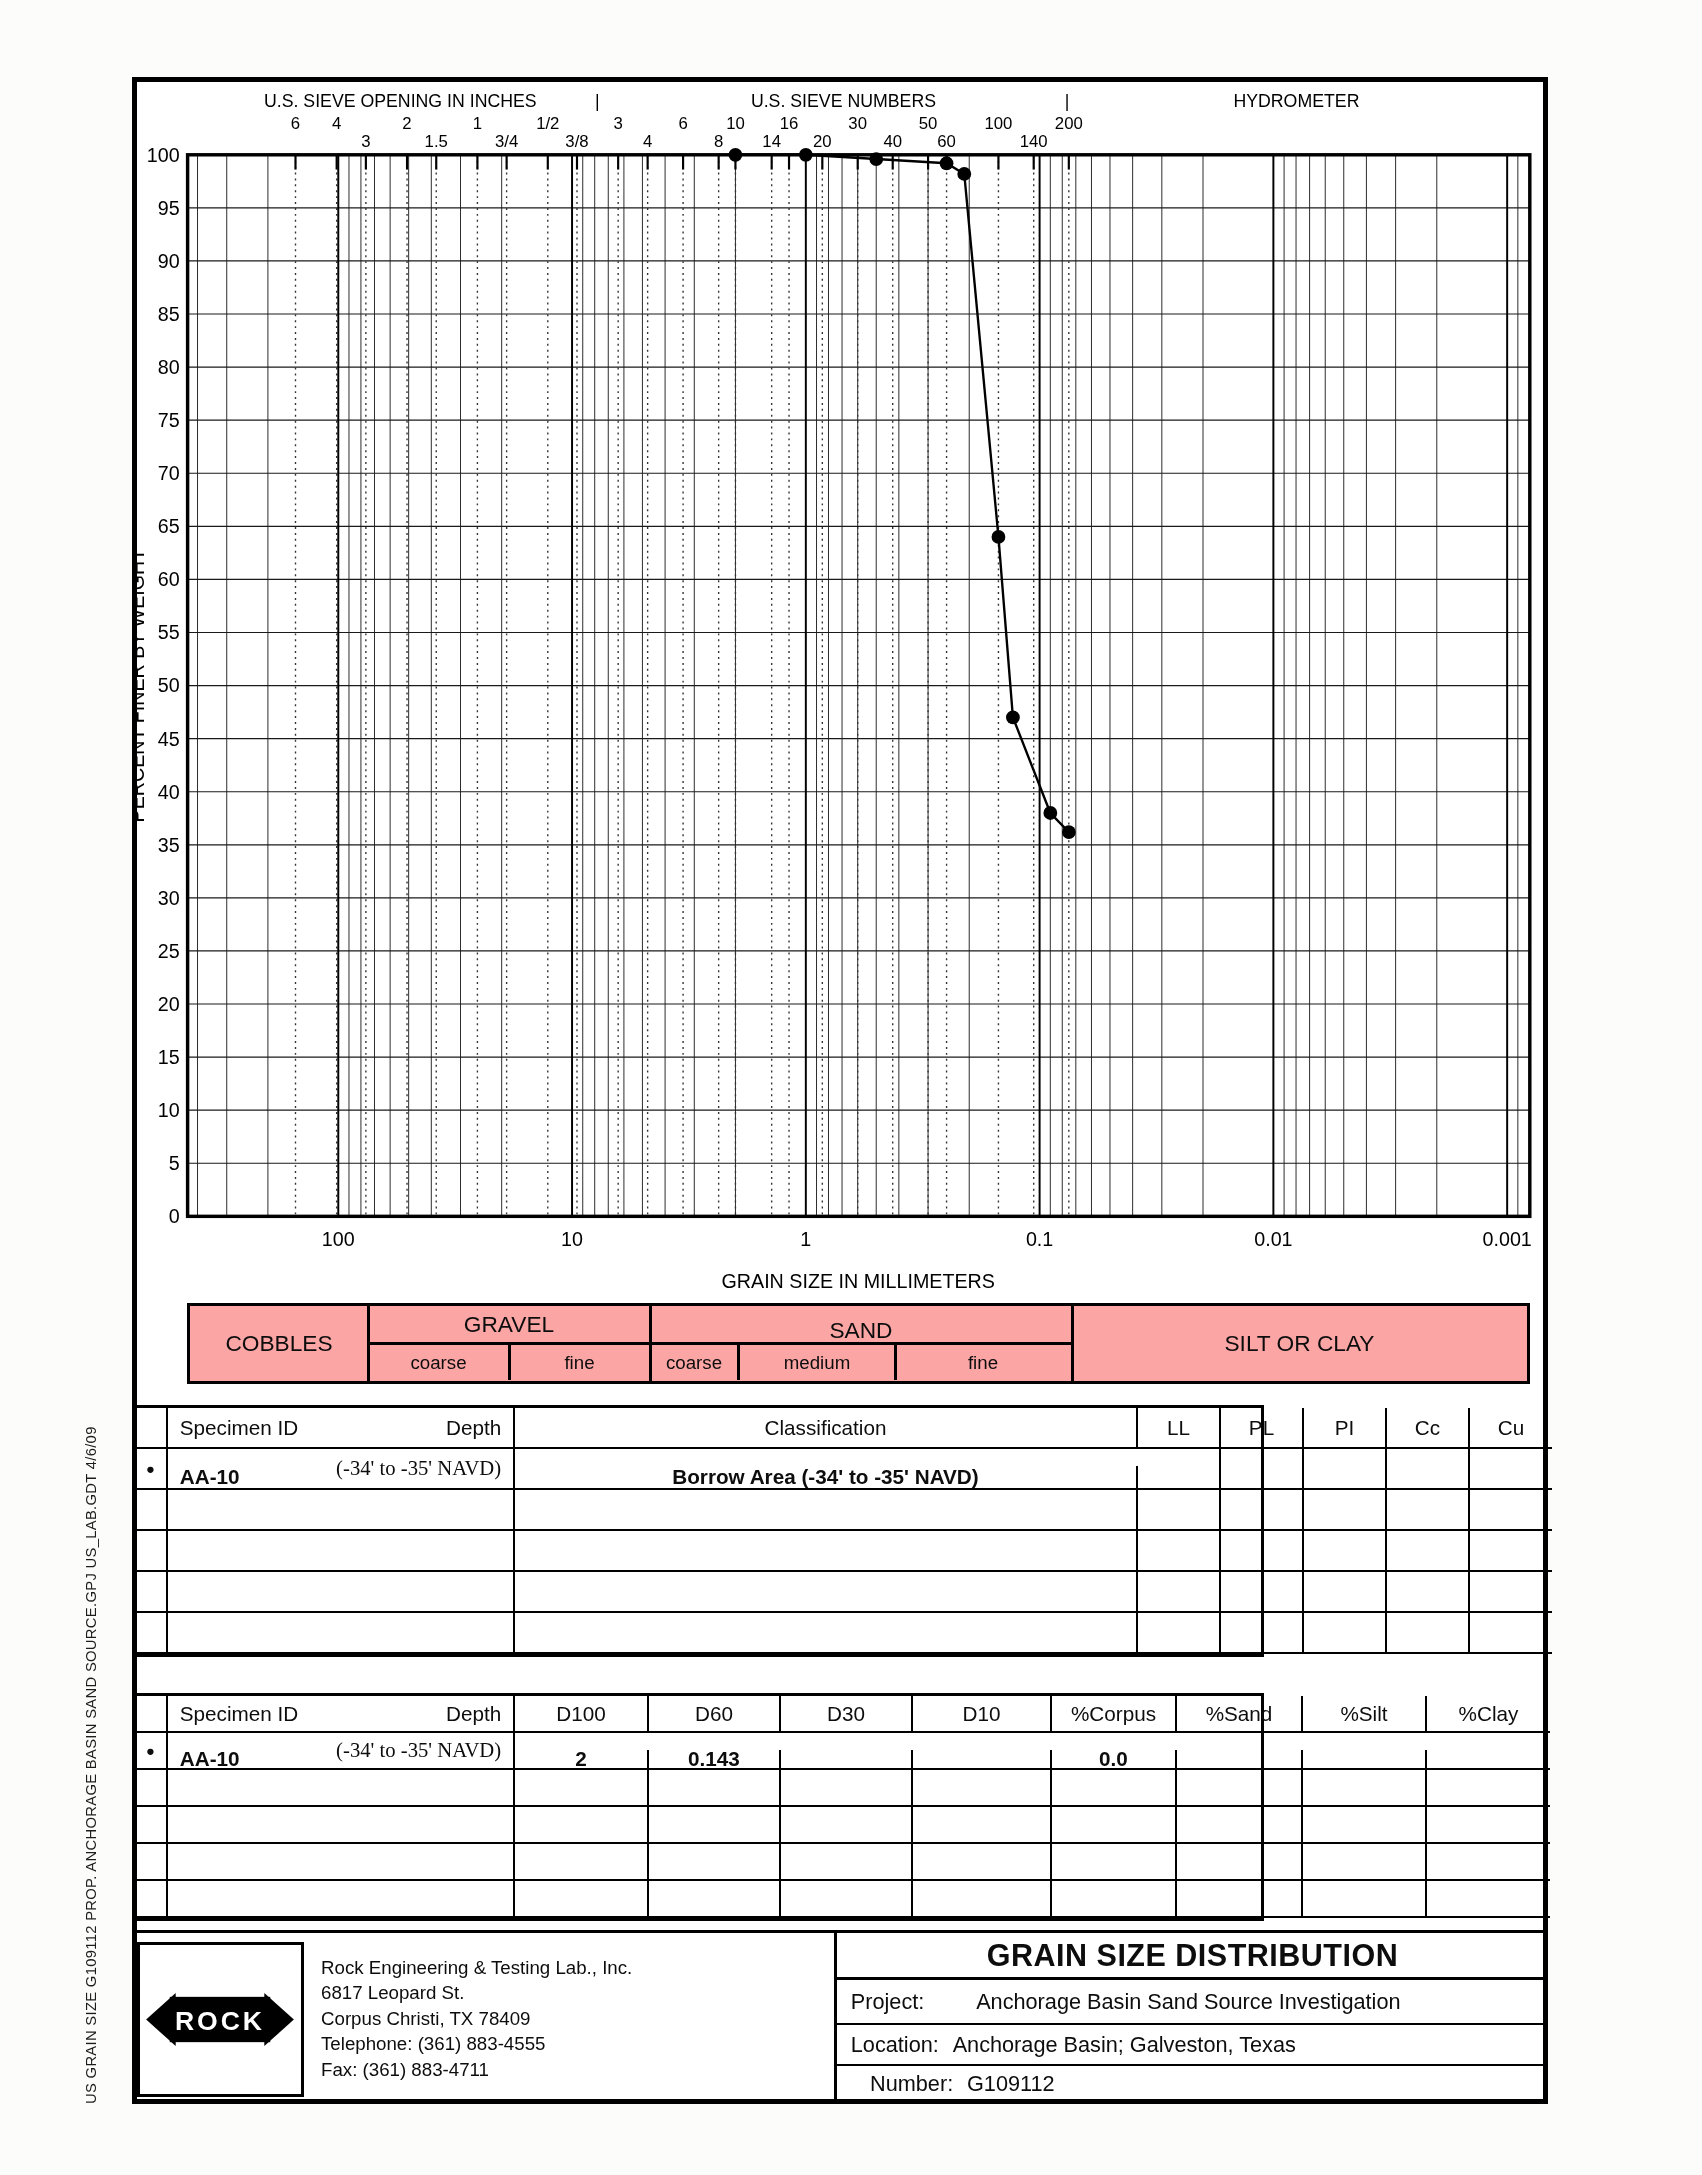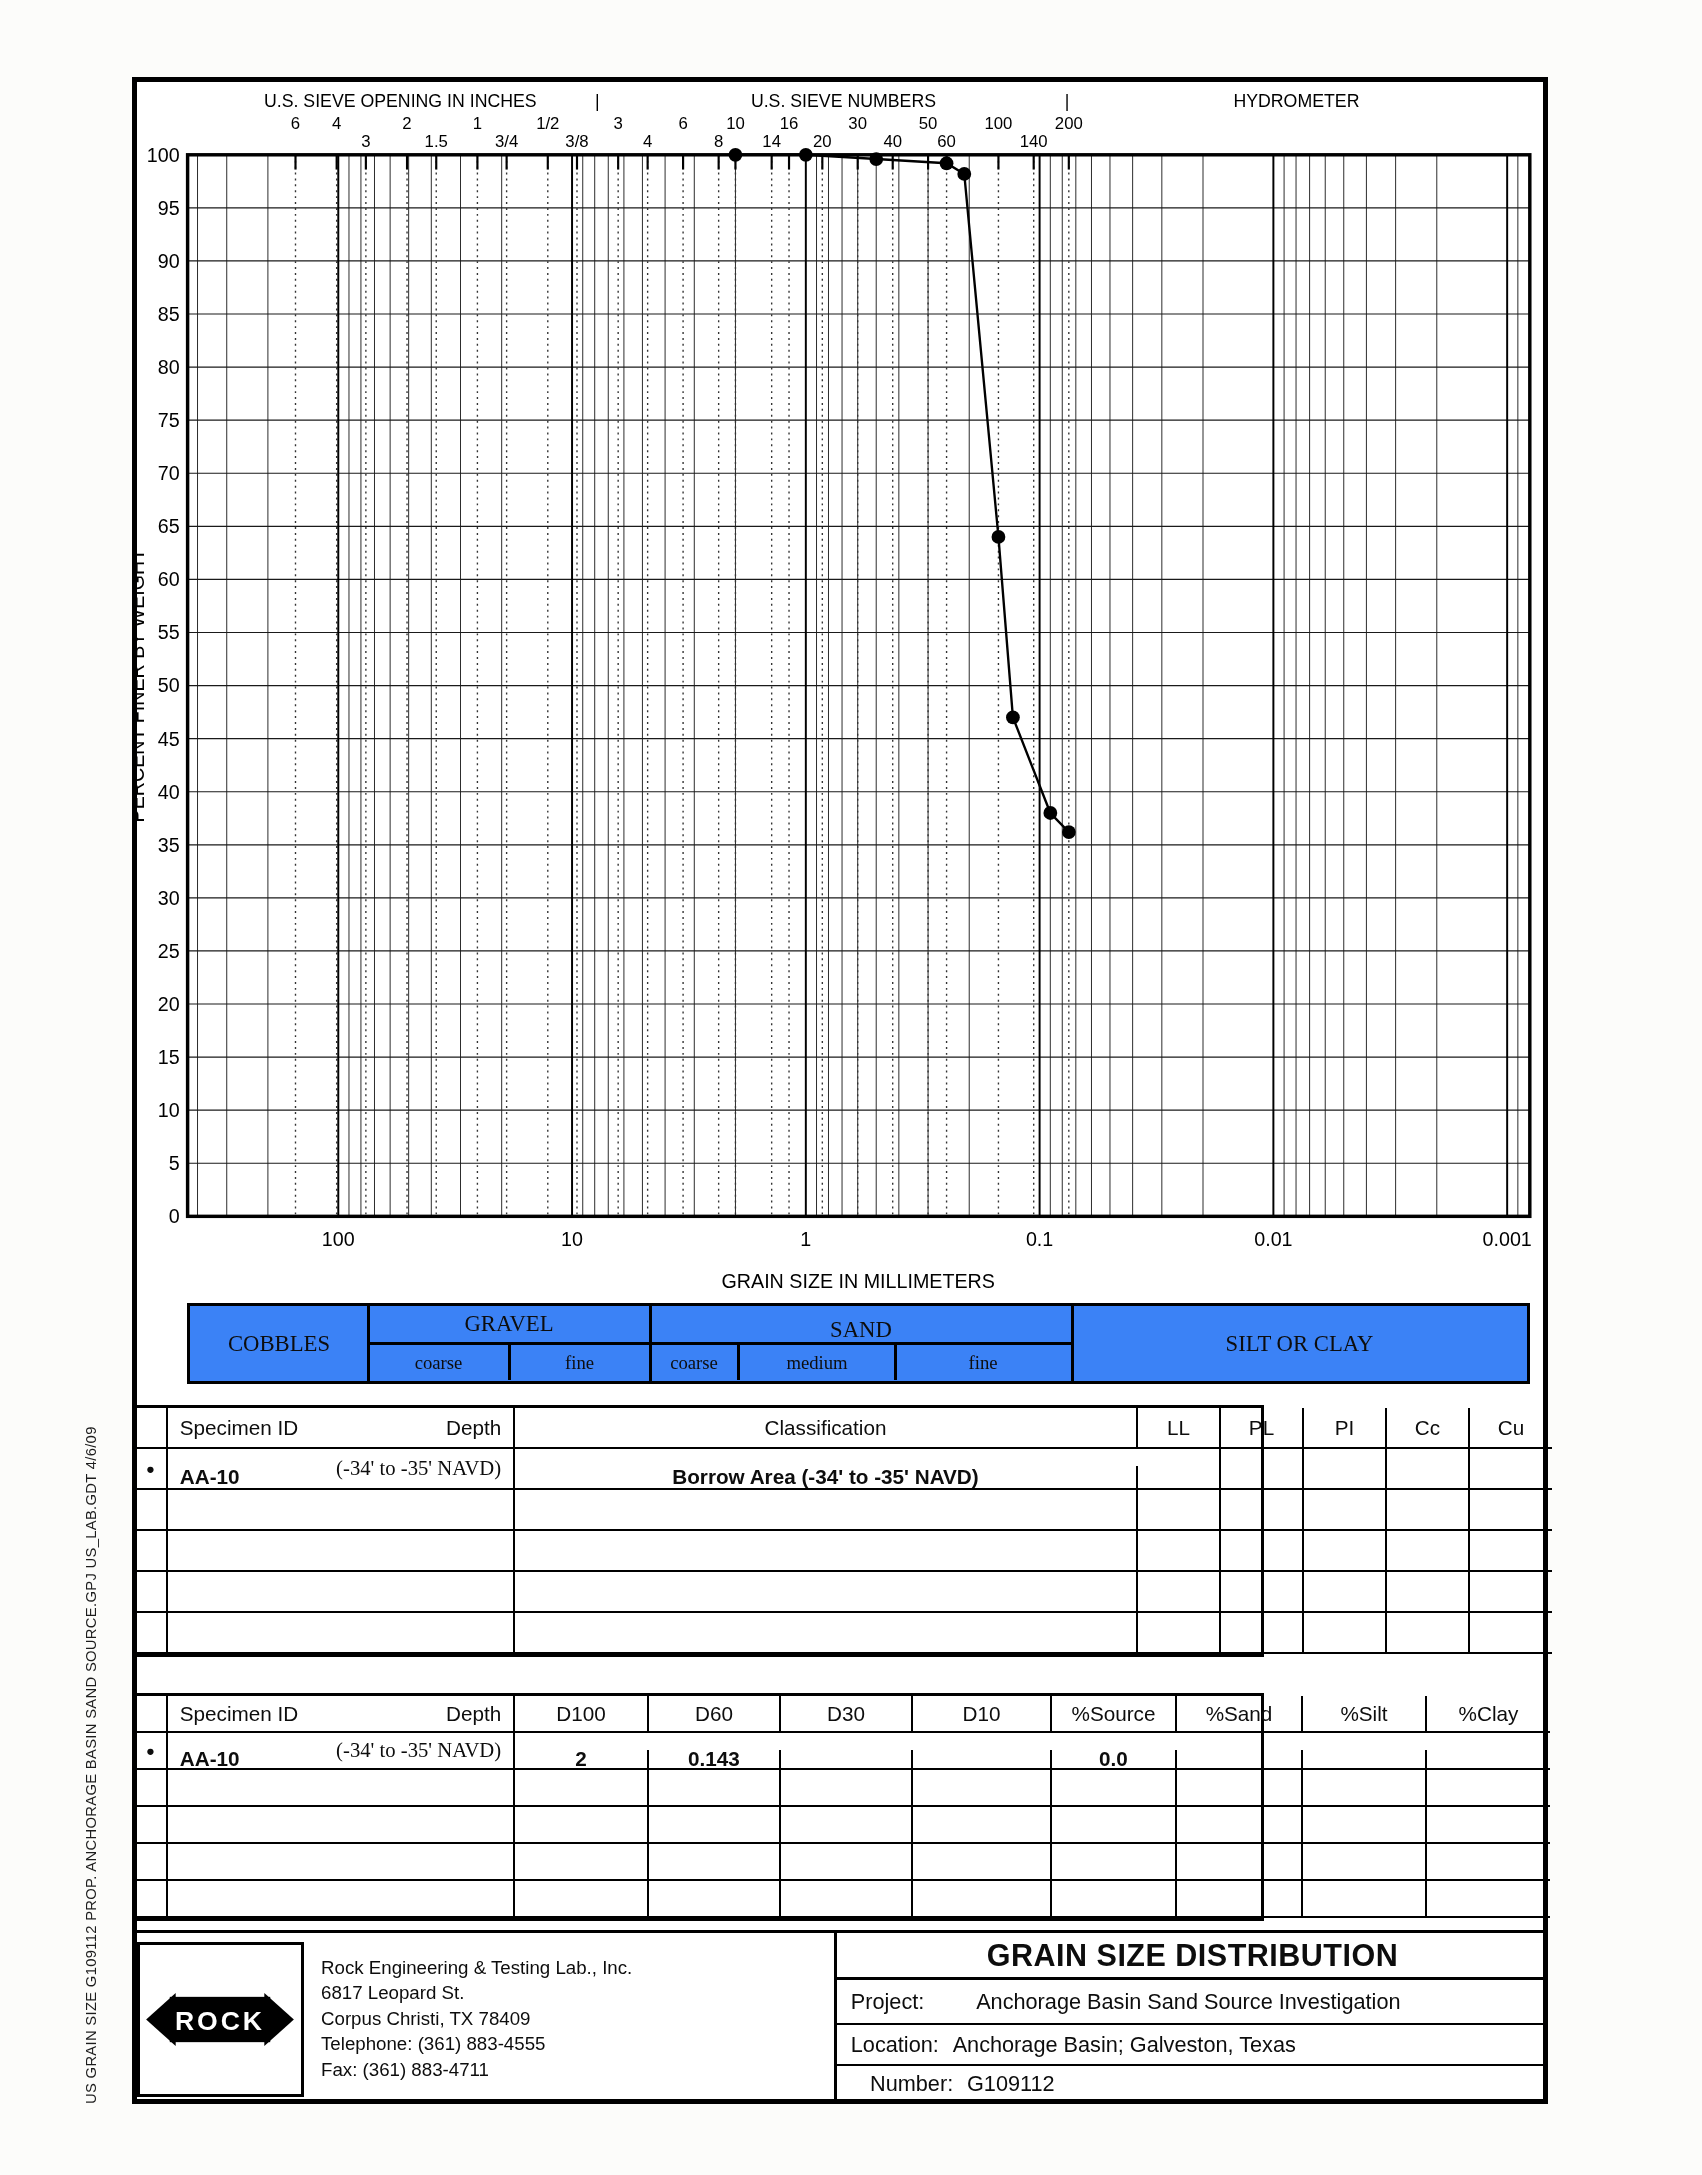--- a/index.html
+++ b/index.html
@@ -2,21 +2,21 @@
 <html><head>
 <meta charset="utf-8">
 <style>
 *{margin:0;padding:0;box-sizing:border-box;}
 body{width:1702px;height:2175px;position:relative;overflow:hidden;background:#fcfcfa;font-family:"Liberation Sans","DejaVu Sans",sans-serif;color:#0d0d0d;}
 .margin-note{position:absolute;left:83px;top:2104px;transform:rotate(-90deg);transform-origin:0 0;font-size:14.8px;letter-spacing:0.3px;color:#1c1c1c;white-space:nowrap;}
 .frame{position:absolute;left:132px;top:77px;width:1416px;height:2027px;background:#fff;}
 .frame-border{position:absolute;inset:0;border:5.9px solid #000;pointer-events:none;z-index:40;}
 #chart{position:absolute;left:0;top:0;}
 svg text{font-family:"Liberation Sans","DejaVu Sans",sans-serif;}
-.sizebar{position:absolute;left:55px;top:1226px;width:1343px;height:81px;border:3px solid #000;background:#3b82f6;font-family:Liberation Serif, serif;}
+.sizebar{position:absolute;left:55px;top:1226px;width:1343px;height:81px;border:3px solid #000;background:#fca5a5;}
 .sb-line{position:absolute;background:#000;}
 .sb-label{position:absolute;display:flex;align-items:center;justify-content:center;white-space:nowrap;}
 .sb-main{font-size:22.7px;}
 .sb-sub{font-size:18.7px;}
 .dtable{position:absolute;left:0;width:1132px;display:grid;border:3px solid #000;background:#fff;}
 #table1{top:1328px;grid-auto-rows:41px;}
 #table2{top:1616px;grid-auto-rows:37px;}
 .cell{border-right:2px solid #000;border-bottom:2px solid #000;display:flex;align-items:center;justify-content:center;font-size:20.7px;white-space:nowrap;overflow:hidden;}
 .cell.last{border-right:none;}
 .cell.comp{justify-content:space-between;padding:0 11.8px;}
@@ -329,21 +329,21 @@
   <div class="dtable" id="table2" style="grid-template-columns: 33px 347px 134px 132px 132px 139px 125px 126px 124px 123px;">
       <div class="cell"></div>
       <div class="cell comp">
         <span>Specimen ID</span>
         <span>Depth</span>
       </div>
       <div class="cell">D100</div>
       <div class="cell">D60</div>
       <div class="cell">D30</div>
       <div class="cell">D10</div>
-      <div class="cell">%Source</div>
+      <div class="cell">%Corpus</div>
       <div class="cell">%Sand</div>
       <div class="cell">%Silt</div>
       <div class="cell last">%Clay</div>
       <div class="cell marker">●</div>
       <div class="cell comp">
         <span class="bold">AA-10</span>
         <span class="serif">(-34' to -35' NAVD)</span>
       </div>
       <div class="cell bold">2</div>
       <div class="cell bold">0.143</div>

